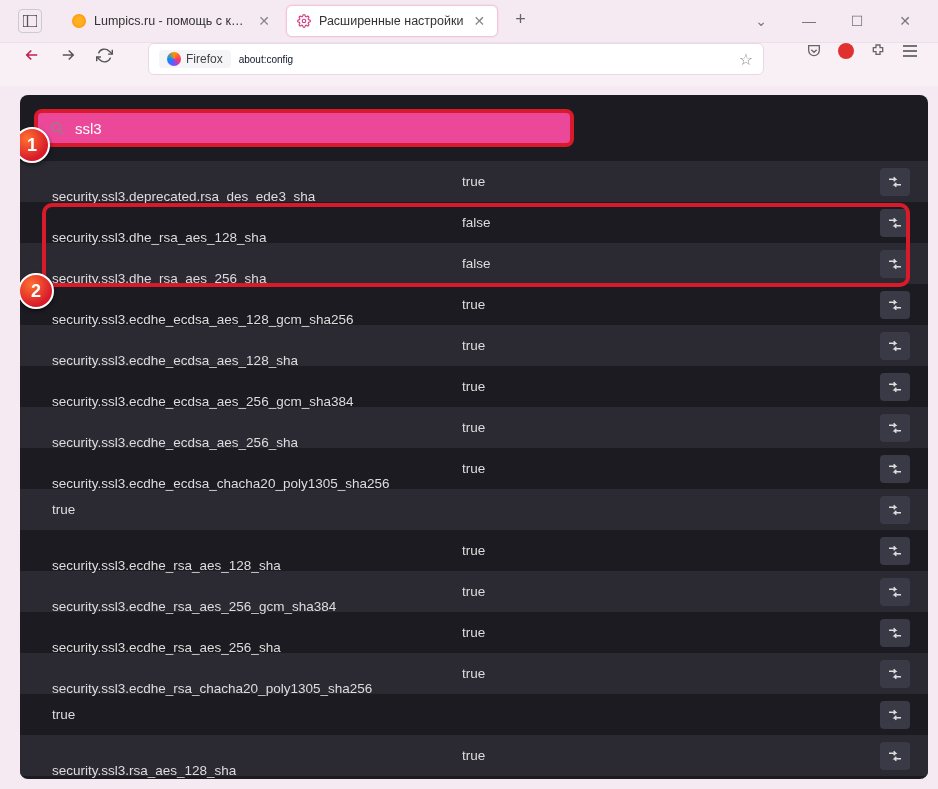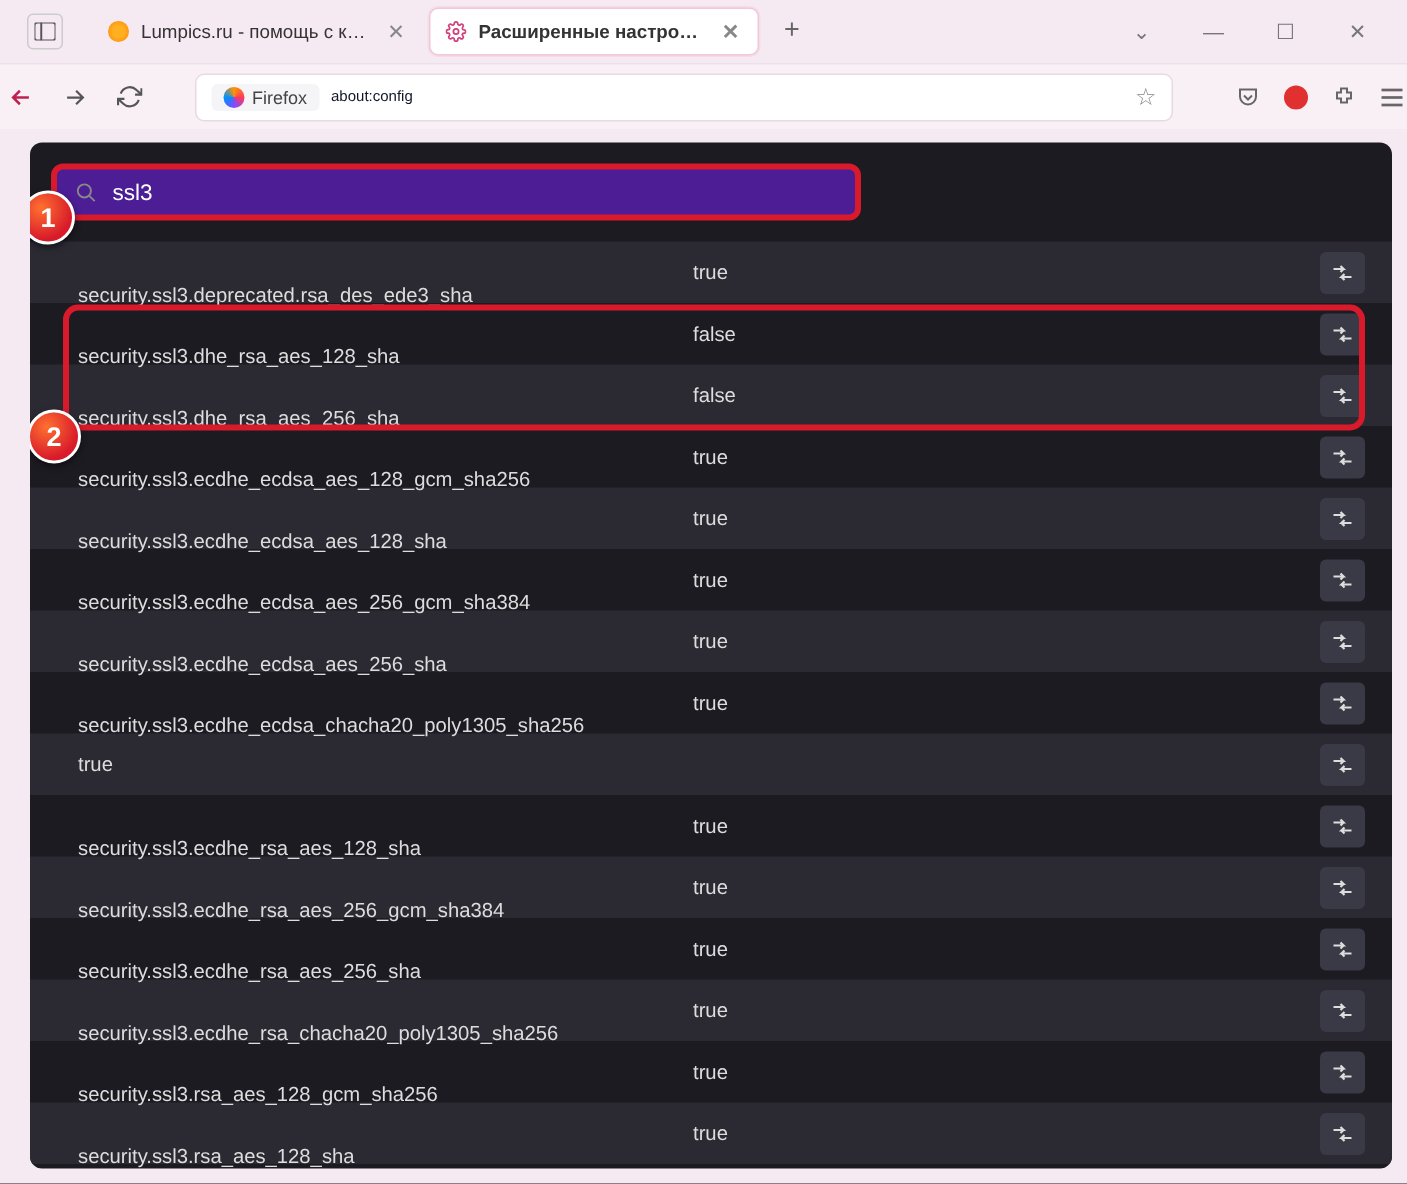--- a/index.html
+++ b/index.html
@@ -5,48 +5,48 @@
   * { box-sizing: border-box; margin: 0; padding: 0; font-family: -apple-system, BlinkMacSystemFont, "Segoe UI", Arial, sans-serif; }
   body { width: 938px; height: 789px; background: #f5eaf2; overflow: hidden; }
 
   
   .titlebar { height: 42px; background: #f5eaf2; display: flex; align-items: center; padding: 0 8px; }
   .titlebar-left { display:flex; align-items:center; gap:8px; margin-left:10px;}
   .sidebar-btn { width:24px; height:24px; border:1px solid #ccc; border-radius:4px; display:flex; align-items:center; justify-content:center; color:#555;}
   .tabs { display:flex; gap:4px; margin-left:20px; flex:1; }
   .tab { height:32px; border-radius:6px; display:flex; align-items:center; padding:0 10px; gap:8px; font-size:12.5px; color:#333; min-width:200px; max-width:220px; position:relative;}
   .tab.inactive { background:transparent; }
-  .tab.active { background:#fff; border:1px solid #f0c8d8; box-shadow:0 0 0 1px rgba(255,100,150,0.1);font-weight:bold;}
+  .tab.active { background:#fff; border:1px solid #f0c8d8; box-shadow:0 0 0 1px rgba(255,100,150,0.1);}
   .tab-label { white-space:nowrap; overflow:hidden; text-overflow:ellipsis; flex:1;}
   .tab-close { color:#888; font-size:14px; width:16px; text-align:center;}
   .newtab { width:28px; height:28px; display:flex; align-items:center; justify-content:center; color:#666; font-size:18px; margin-left:4px;}
   .window-controls { display:flex; gap:18px; align-items:center; margin-left:auto; padding-right:10px;}
   .window-controls span { color:#777; font-size:14px; width:30px; text-align:center;}
   .lumpics-icon { width:14px; height:14px; border-radius:50%; background:radial-gradient(circle,#ffb020 40%,#ff8000 100%);}
   .gear-icon svg { color:#d04080; }
 
   
-  .toolbar { height:44px; background:#f9f0f6; display:flex; align-items:center; padding:0 2px; gap:12px; border-top:1px solid #eee0ea;}
+  .toolbar { height:44px; background:#f9f0f6; display:flex; align-items:flex-start; padding:0 20px; gap:12px; border-top:1px solid #eee0ea;}
   .nav-btn { width:24px; height:24px; display:flex; align-items:center; justify-content:center; color:#555;}
   .nav-btn.back { color:#c02050; }
   .urlbar { flex:1; height:32px; background:#fff; border:1px solid #e8d8e4; border-radius:6px; display:flex; align-items:center; padding:0 10px; gap:8px; margin:0 30px 0 20px;}
   .firefox-badge { display:flex; align-items:center; gap:5px; background:#f5f5f7; padding:2px 8px; border-radius:4px; font-size:12px; color:#444;}
   .ff-logo { width:14px; height:14px; border-radius:50%; background:conic-gradient(#ff9500,#ff3860,#7c4dff,#0090ff,#ff9500);}
   .url-text { font-size:10px; color:#0f172a; flex:1;}
   .star { color:#888; }
   .toolbar-right { display:flex; gap:16px; align-items:center;}
   .toolbar-right span { color:#666; }
   .badge-red { width:16px; height:16px; border-radius:50%; background:#e03030; }
 
   
   .content { position:absolute; top:95px; left:20px; right:10px; bottom:10px; background:#1c1b22; border-radius:8px; overflow:hidden;}
   
   .search-row { display:flex; align-items:center; padding:14px 14px 14px 14px; gap:12px;}
   .search-wrap { position:relative; flex:0 0 540px;}
-  .search-box { width:540px; height:38px; background:#4c1d95; border:4px solid #d81a2b; border-radius:8px; display:flex; align-items:center; padding:0 12px; gap:10px;}
+  .search-box { width:540px; height:38px; background:#ec4899; border:4px solid #d81a2b; border-radius:8px; display:flex; align-items:center; padding:0 12px; gap:10px;}
   .search-icon { color:#888; }
   .search-input { background:transparent; border:none; outline:none; color:#fff; font-size:15px; flex:1;}
   .checkbox-area { display:flex; align-items:center; gap:10px; color:#ddd; font-size:14px; margin-left:10px;}
   .checkbox { width:16px; height:16px; border:1.5px solid #888; border-radius:2px;}
 
   .pref-list { }
   .pref-row { display:flex; align-items:center; height:41px; padding:0 18px 0 32px; color:#ddd; font-size:13.5px;}
   .pref-row:nth-child(odd){ background:#2b2a33; }
   .pref-row:nth-child(even){ background:#1c1b22; }
   .pref-name { flex:0 0 410px;margin-top:29px; }
@@ -284,21 +284,20 @@
     <span class="pref-name">security.ssl3.ecdhe_rsa_chacha20_poly1305_sha256</span>
     <span class="pref-val">true</span>
     <span class="toggle-btn">
       <svg width="16" height="14" viewBox="0 0 24 20" fill="none" stroke="currentColor" stroke-width="2.2">
         <path d="M3 6 L13 6 L10 3 M13 6 L10 9"></path>
         <path d="M21 14 L11 14 L14 11 M11 14 L14 17"></path>
       </svg>
     </span>
       </div>
       <div class="pref-row">
-    <span class="pref-name">security.ssl3.rsa_aes_128_gcm_sha256</span>
     <span class="pref-val">true</span>
     <span class="toggle-btn">
       <svg width="16" height="14" viewBox="0 0 24 20" fill="none" stroke="currentColor" stroke-width="2.2">
         <path d="M3 6 L13 6 L10 3 M13 6 L10 9"></path>
         <path d="M21 14 L11 14 L14 11 M11 14 L14 17"></path>
       </svg>
     </span>
       </div>
       <div class="pref-row">
     <span class="pref-name">security.ssl3.rsa_aes_128_sha</span>

